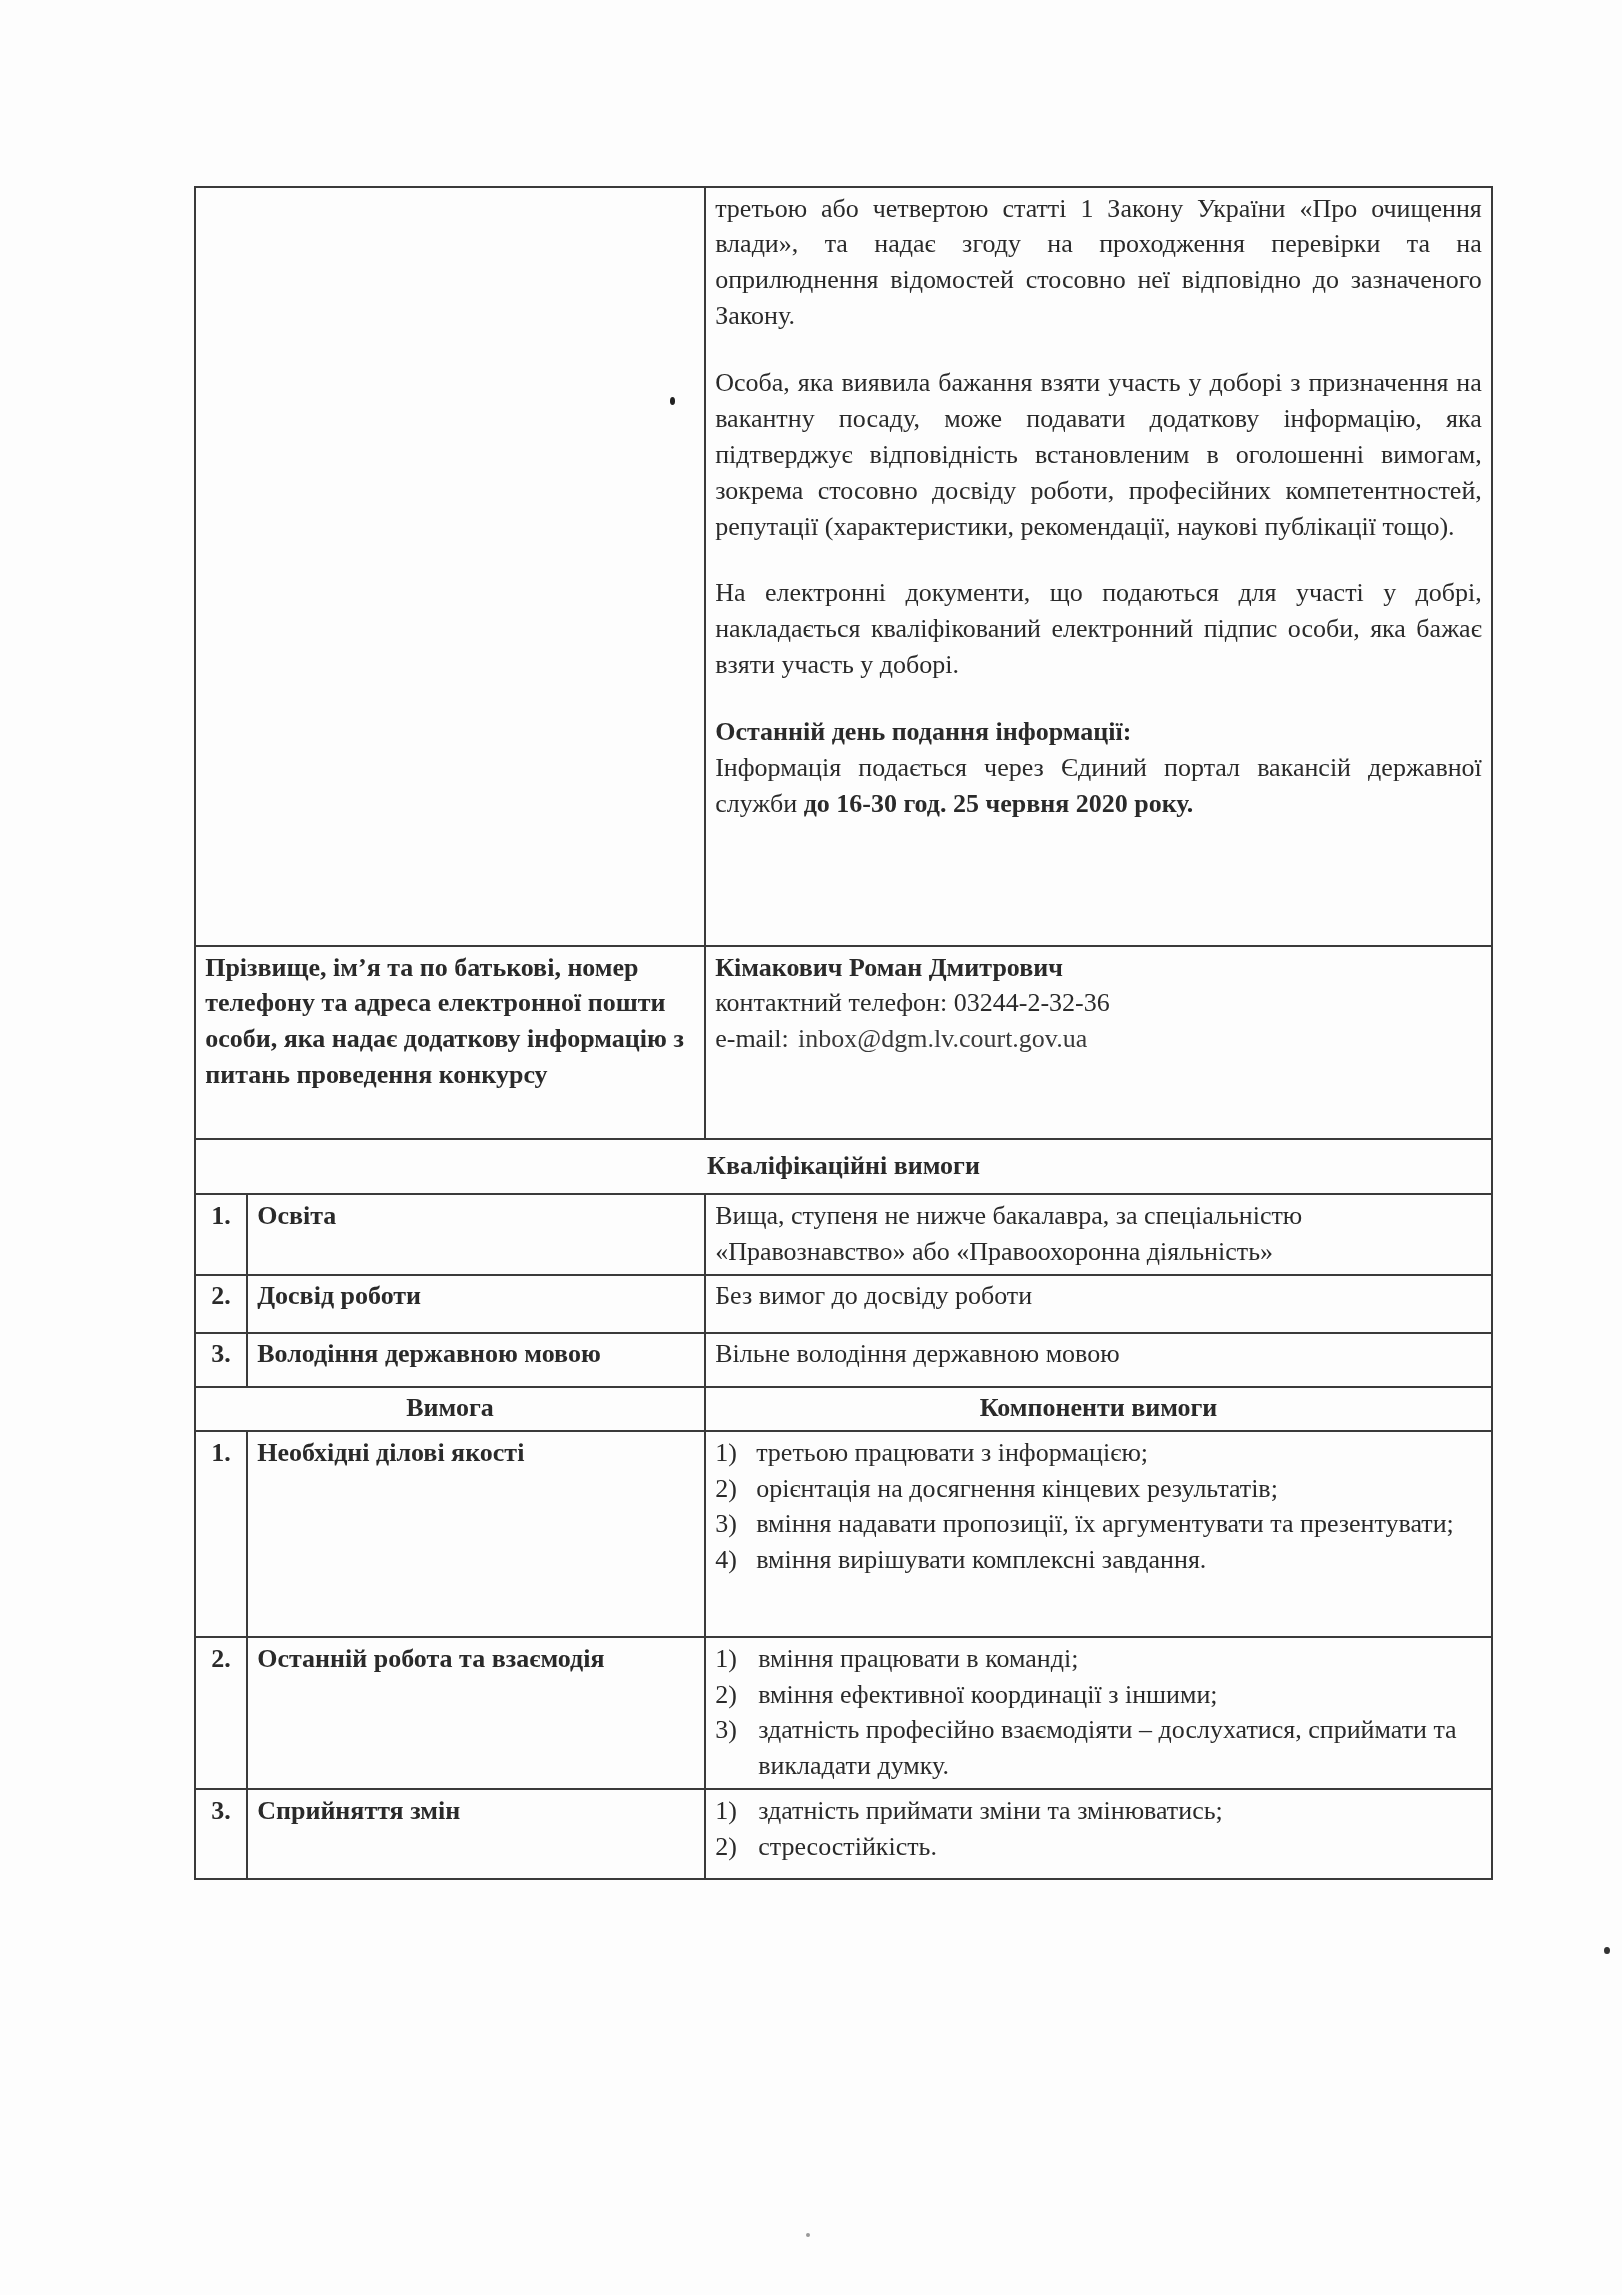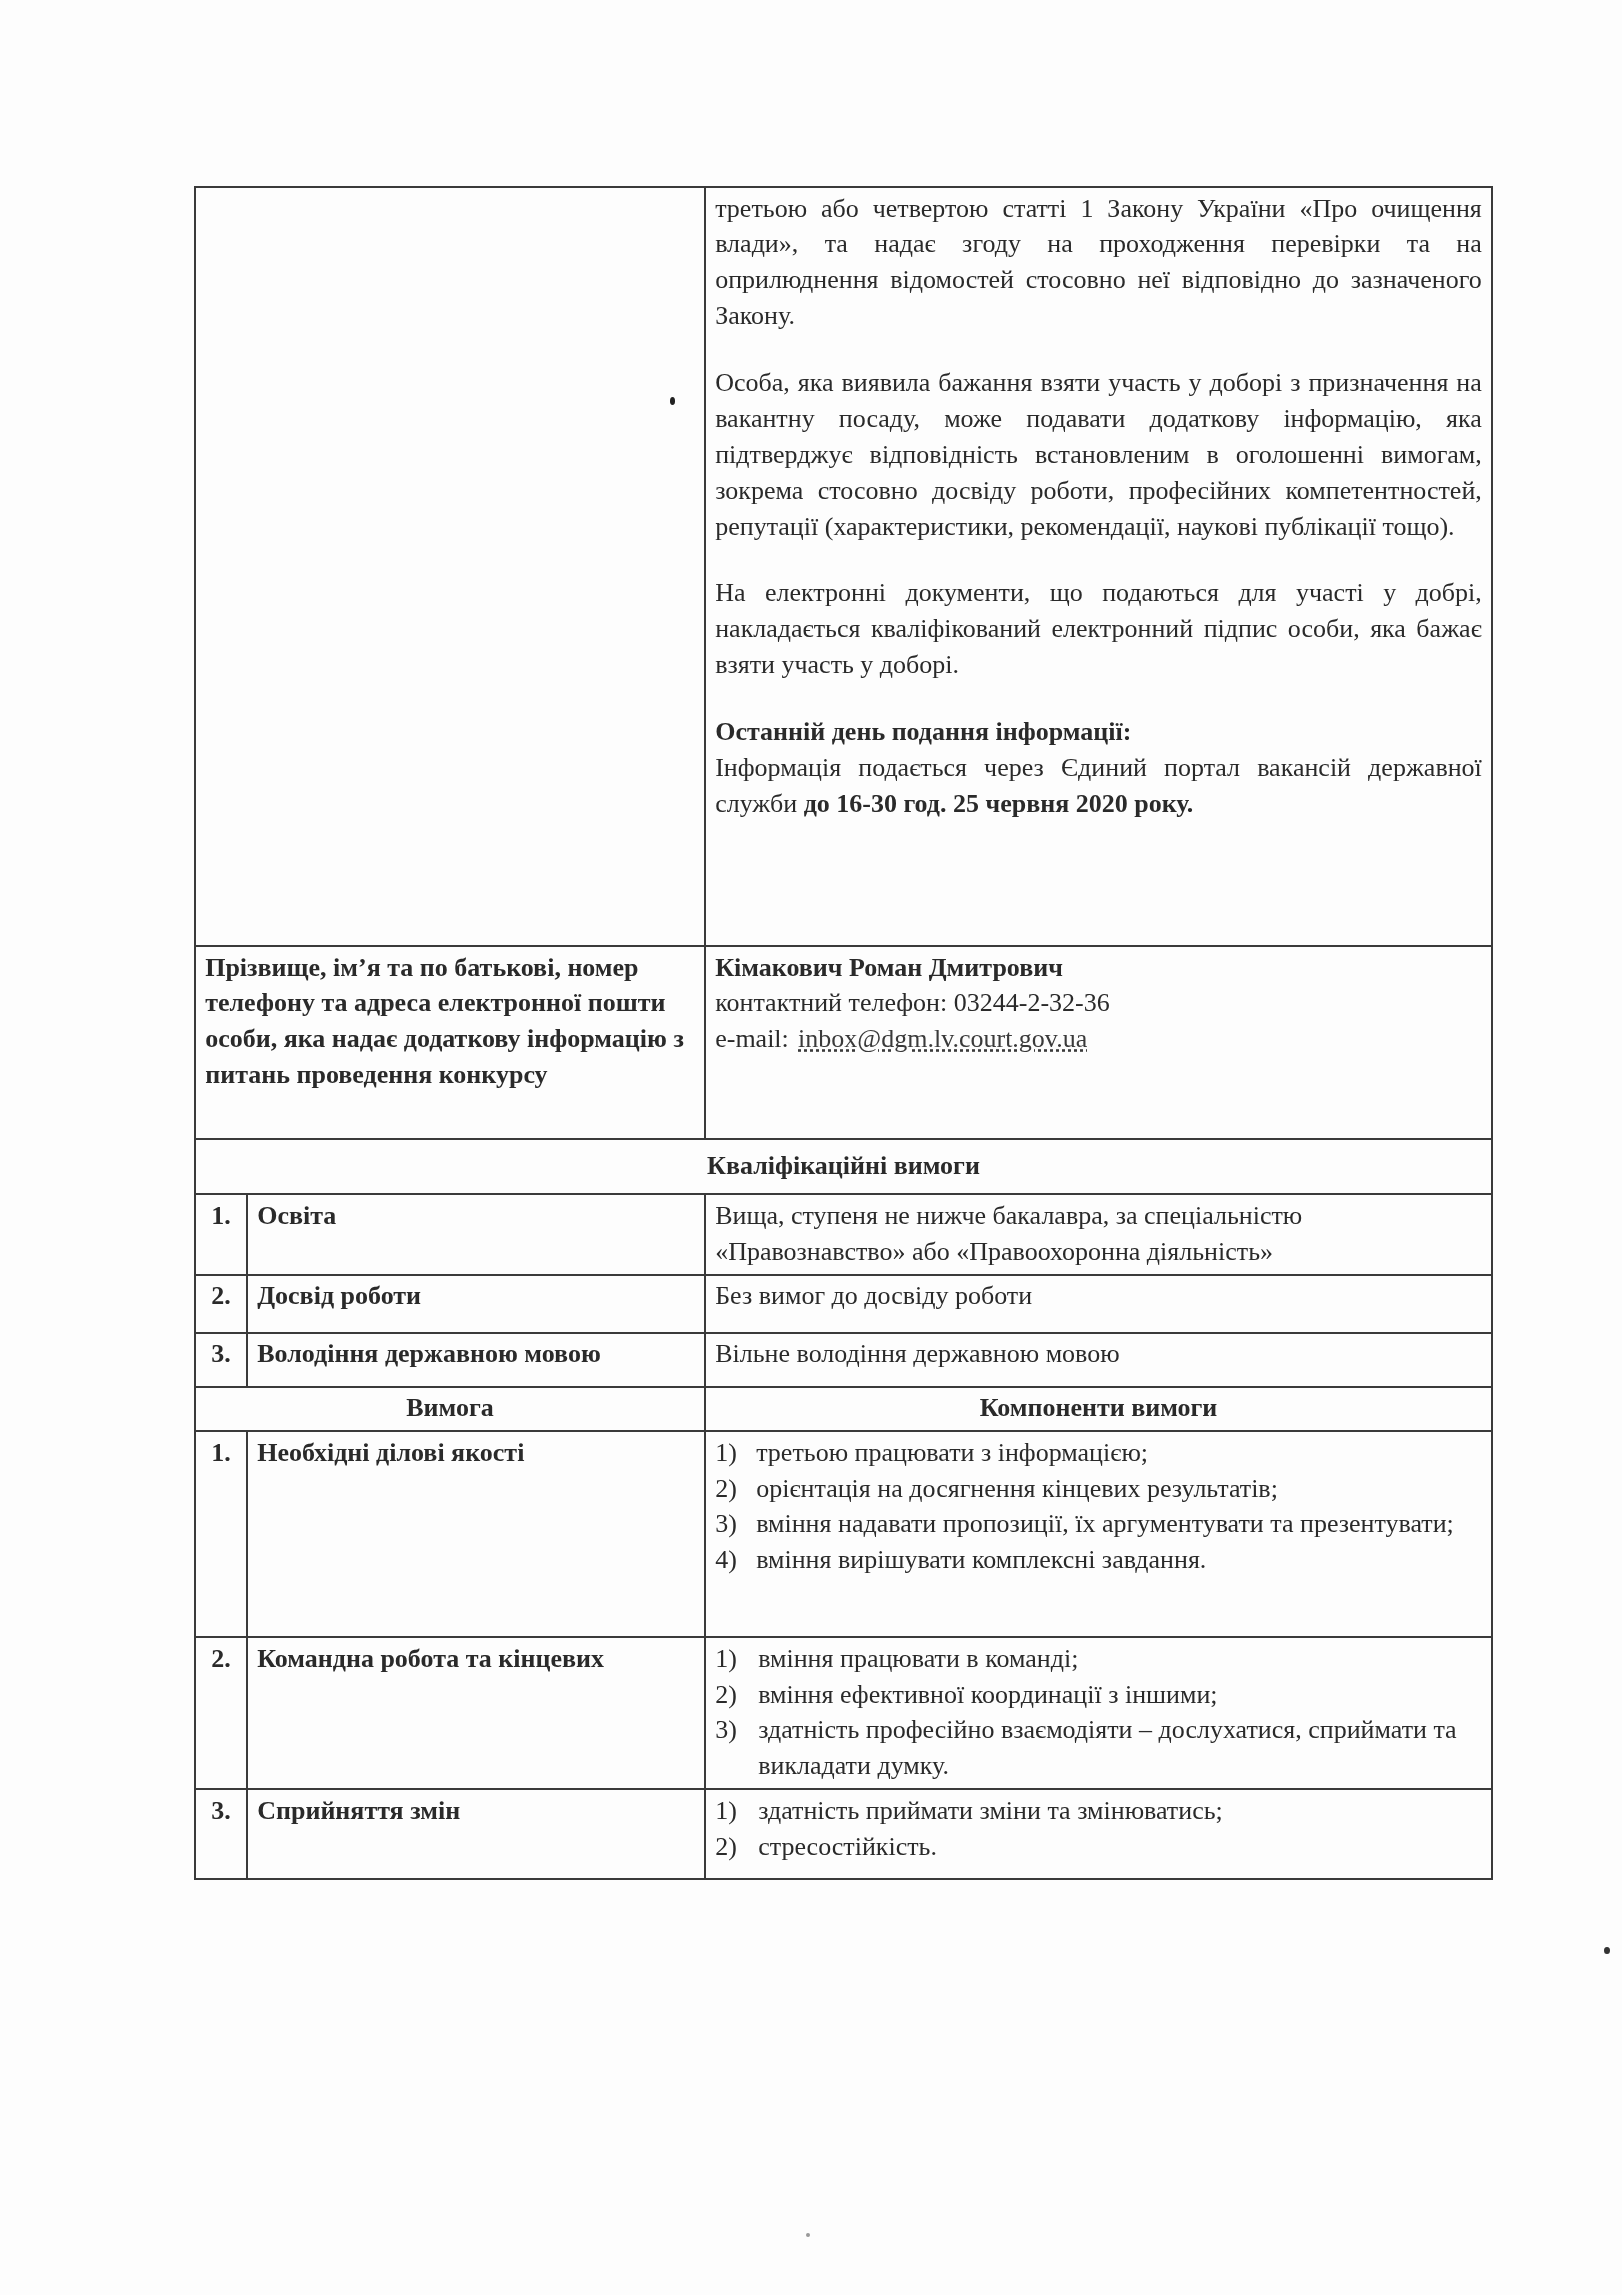--- a/index.html
+++ b/index.html
@@ -16,21 +16,21 @@
   .just { text-align: justify; }
   .para { margin: 0 0 31px 0; text-align: justify; }
   .para:last-child { margin-bottom: 0; }
   .num { text-align: center; font-weight: bold; padding-left: 2.6px; padding-right: 2.6px; }
   .section { text-align: center; font-weight: bold; height: 47px; vertical-align: middle !important; margin-top: 44px; }
   .hdr { text-align: center; font-weight: bold; }
   .list { margin: 0; padding: 0; list-style: none; }
   .list li { position: relative; padding-left: 41px; }
   .list li .mk { position: absolute; left: 0; top: 0; }
   .list2 li { padding-left: 43px; }
-  .email { text-decoration: underline; text-decoration-style: dotted; color: #3a3a3a; margin-left: 9.2px; }
+  .email { text-decoration-style: dotted; color: #3a3a3a; margin-left: 9.2px; }
   .speck { position: absolute; border-radius: 50%; background: #333; }
   .bullet-dot { position: absolute; left: 670px; top: 397px; width: 5.2px; height: 7.9px; border-radius: 50%; background: #222; }
 </style>
 </head>
 <body>
 
 <div class="page">
 
   <span class="bullet-dot"></span>
   <span class="speck" style="left:1604px;top:1947px;width:5.9px;height:7.2px;"></span>
@@ -102,21 +102,21 @@
           <li><span class="mk">1)</span><span>третьою працювати з інформацією;</span></li>
           <li><span class="mk">2)</span><span>орієнтація на досягнення кінцевих результатів;</span></li>
           <li><span class="mk">3)</span><span>вміння надавати пропозиції, їх аргументувати та презентувати;</span></li>
           <li><span class="mk">4)</span><span>вміння вирішувати комплексні завдання.</span></li>
         </ul>
       </td>
     </tr>
 
     <tr style="height:152px;">
       <td class="num">2.</td>
-      <td class="bold">Командна робота та кінцевих</td>
+      <td class="bold">Останній робота та взаємодія</td>
       <td>
         <ul class="list list2">
           <li><span class="mk">1)</span><span>вміння працювати в команді;</span></li>
           <li><span class="mk">2)</span><span>вміння ефективної координації з іншими;</span></li>
           <li><span class="mk">3)</span><span>здатність професійно взаємодіяти – дослухатися, сприймати та викладати думку.</span></li>
         </ul>
       </td>
     </tr>
 
     <tr style="height:90px;">

